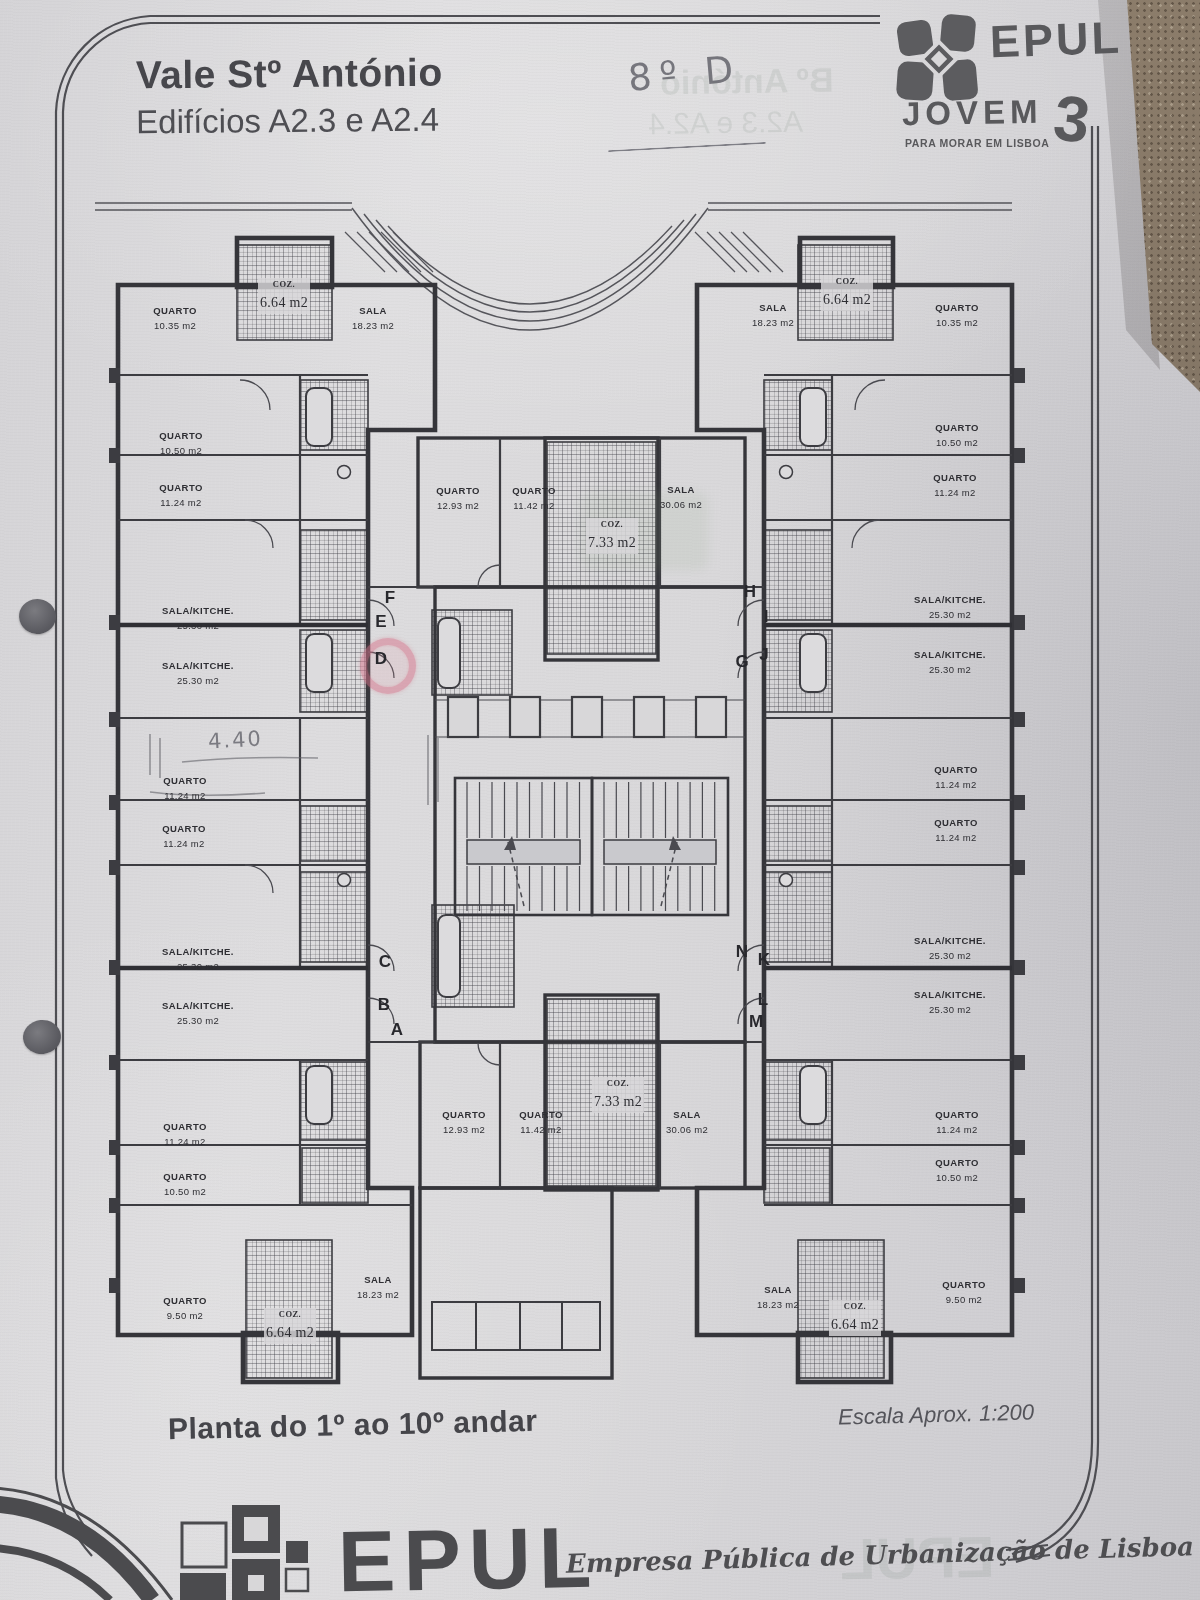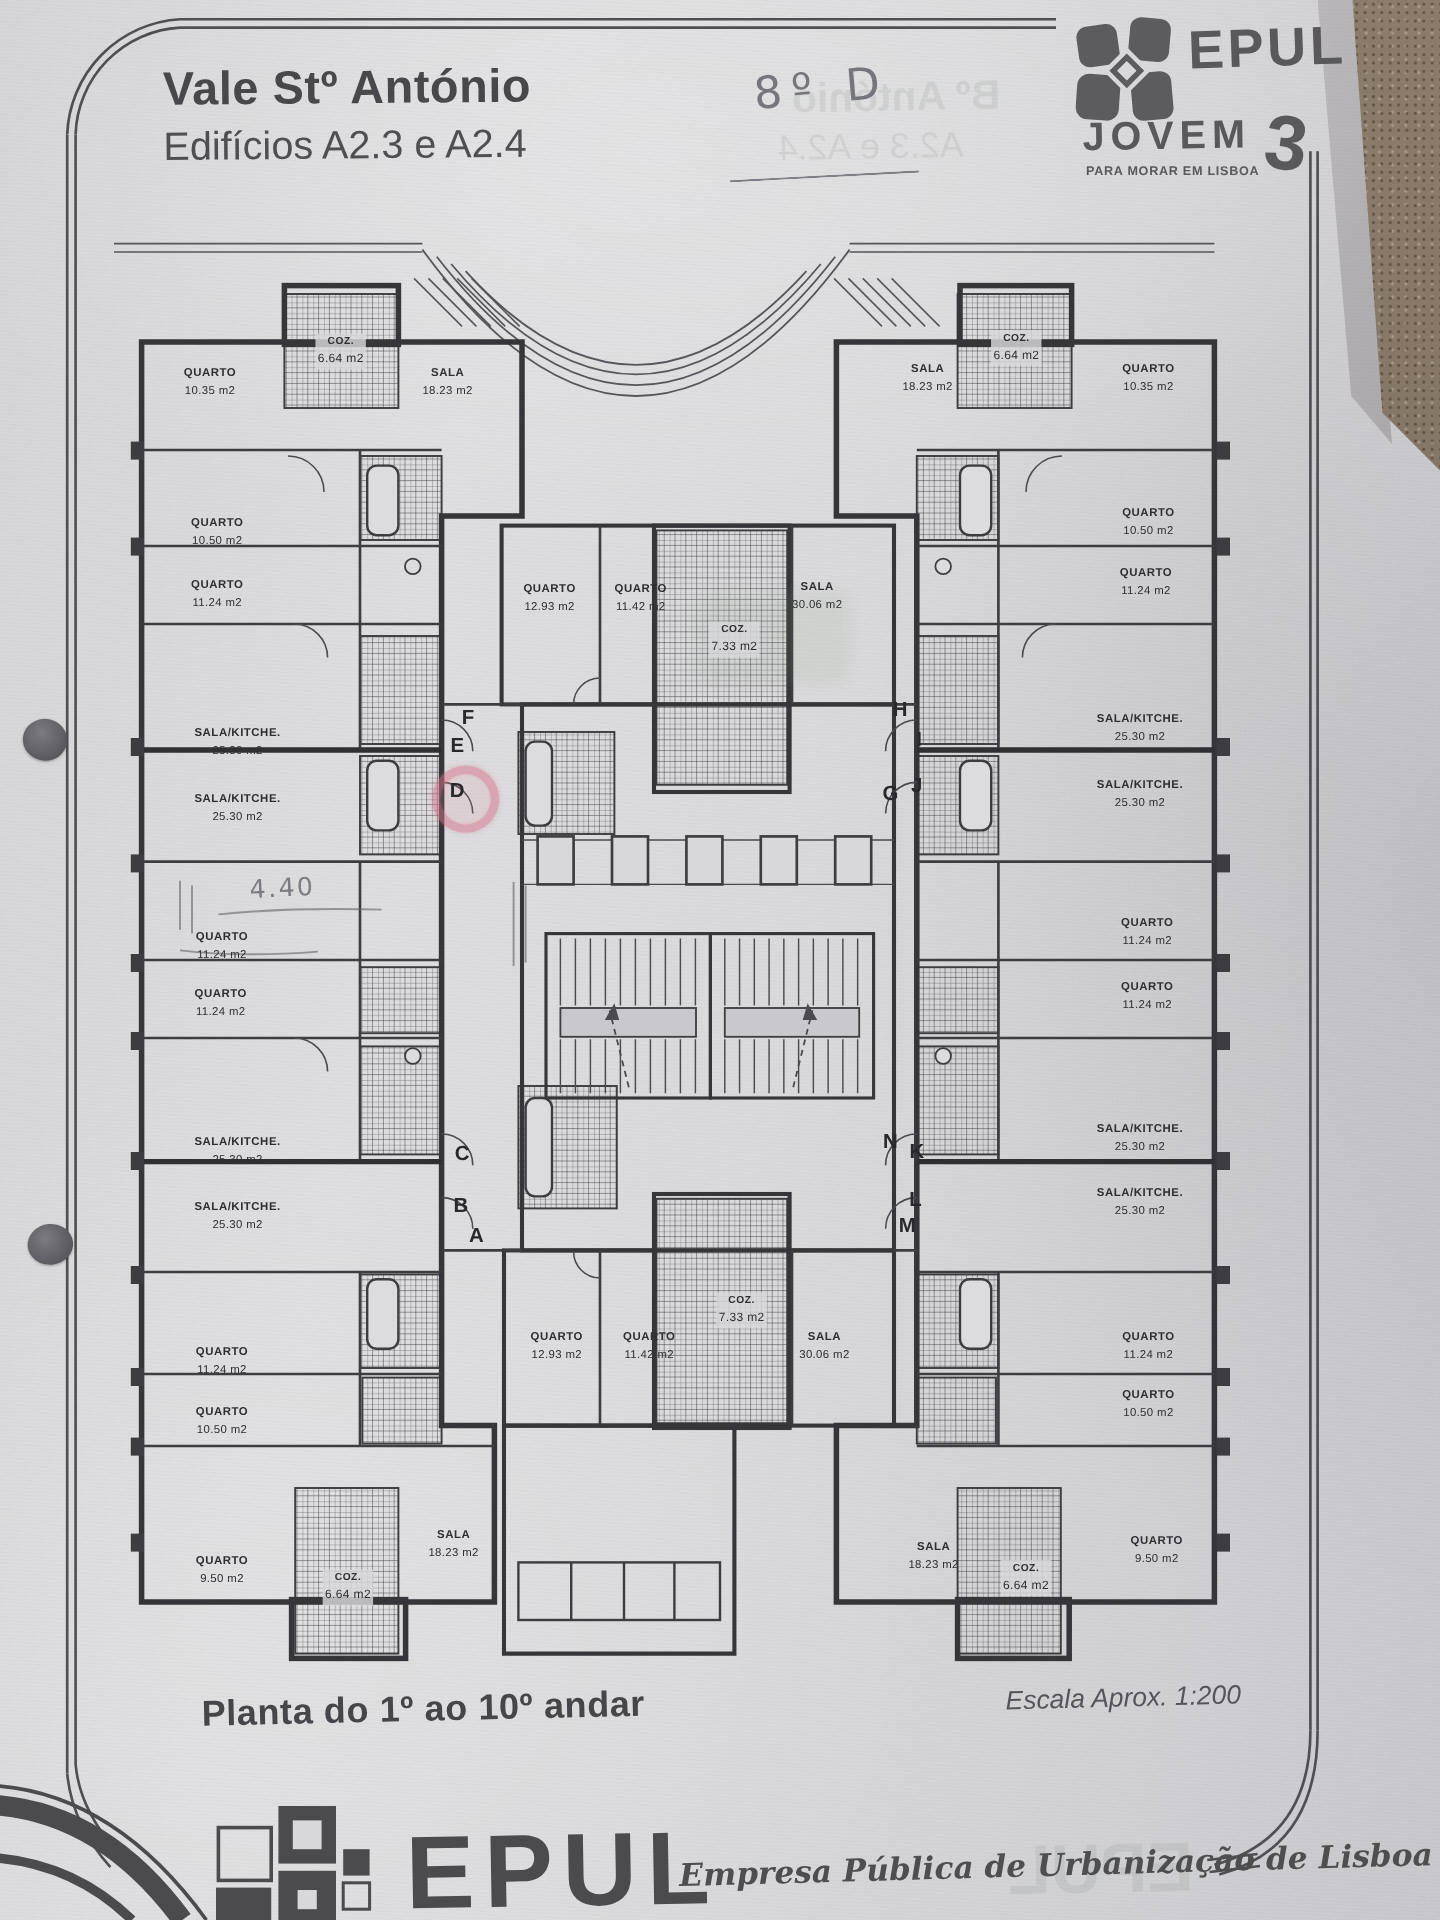--- a/index.html
+++ b/index.html
@@ -43,22 +43,22 @@
   }
   svg.plan{position:absolute;left:0;top:0;z-index:4;}
   .labels{position:absolute;inset:0;z-index:5;}
   .room-label{
     position:absolute;transform:translateX(-50%);
     text-align:center;color:#2e2e33;white-space:nowrap;line-height:1.6;
   }
   .room-label .nm{font-weight:bold;font-size:9.5px;letter-spacing:.45px;display:block;}
   .room-label .ar{font-size:9.5px;letter-spacing:.3px;display:block;}
   .room-label.small .nm{font-size:8.5px;}
-  .room-label.small .ar{font-size:10px;}
-  .room-label.onhatch{background:rgba(216,215,217,.82);padding:0 2px;}
+  .room-label.small .ar{font-size:14px;}
+  .room-label.onhatch{background:rgba(216,215,217,.82);padding:0 2px;font-family:Liberation Serif, serif;}
   .unit-letter{
     position:absolute;transform:translate(-50%,-50%);
     font-size:17px;font-weight:600;color:#28282d;
   }
   .d-ring{
     position:absolute;left:360px;top:638px;width:42px;height:42px;z-index:4;
     border-radius:50%;
     border:7px solid rgba(213,108,130,.42);
     background:rgba(226,148,164,.16);
     box-shadow:0 0 4px rgba(213,108,130,.35), inset 0 0 3px rgba(213,108,130,.3);

